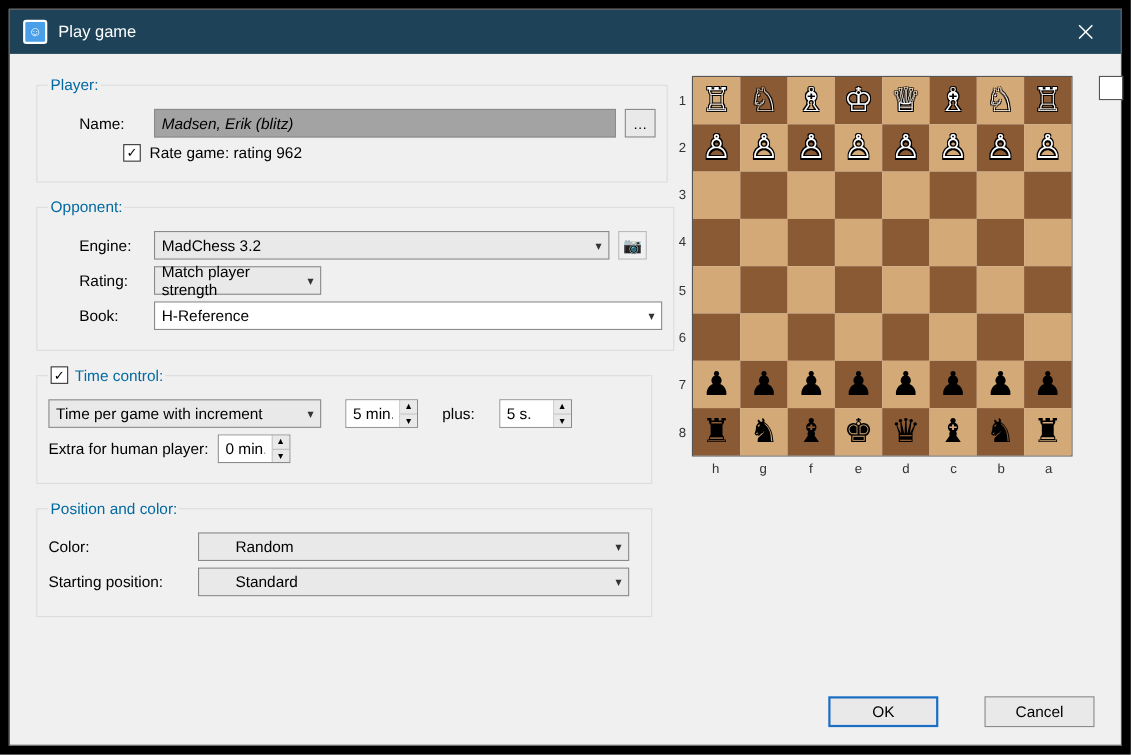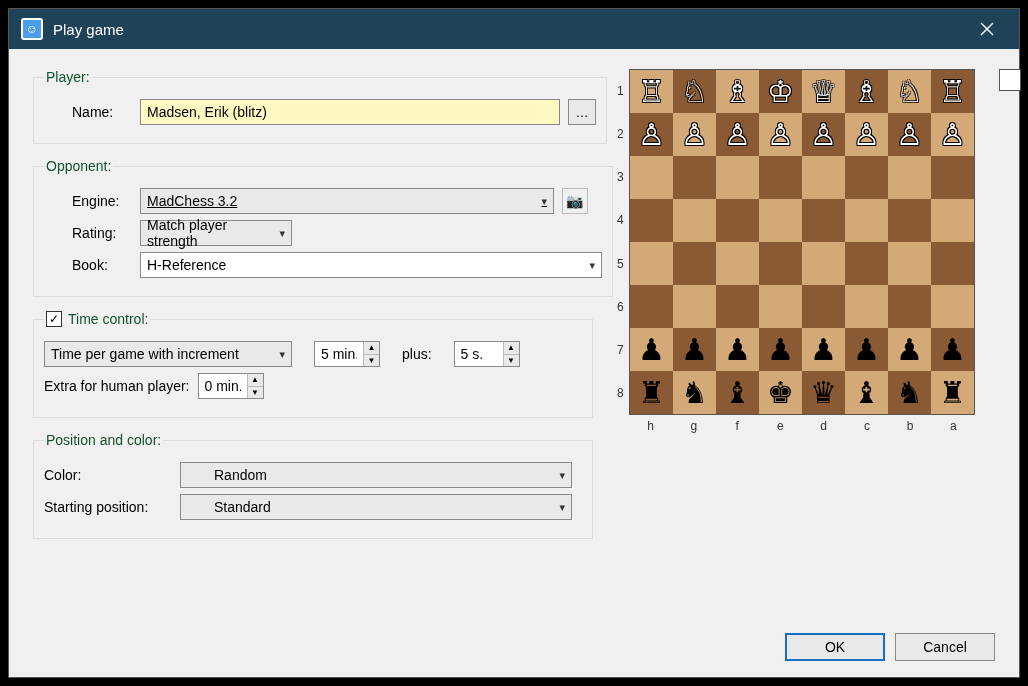--- a/index.html
+++ b/index.html
@@ -23,45 +23,45 @@
     width:40px; height:40px; display:flex; align-items:center; justify-content:center;
     cursor:pointer; font-size:18px;
   }
   .body { position:absolute; top:40px; left:0; right:0; bottom:0; }
   .leftpane {
     position:absolute; left:24px; top:20px; width:560px;
   }
   fieldset {
     border:1px solid #dcdcdc; margin:0 0 14px 0; padding:8px 10px 12px 10px;
   }
-  legend { font-size:14px; color:#14532d; padding:0 2px; }
+  legend { font-size:14px; color:#0369a1; padding:0 2px; }
   .row { display:flex; align-items:center; margin:6px 0; font-size:14px; }
   .label { width:68px; font-size:14px;margin-left:28px; }
   .label-wide { width:136px; font-size:14px; }
   input[type=text].textbox {
-    height:26px; border:1px solid #8a8a8a; background:#fef9c3; padding:2px 6px; font-size:14px;
+    height:26px; border:1px solid #8a8a8a; background:#a3a3a3; padding:2px 6px; font-size:14px;font-style:italic;
   }
   .namebox { width:420px; }
   .browse-btn {
     width:28px; height:26px; margin-left:8px; border:1px solid #8a8a8a; background:#e9e9e9;
     display:flex; align-items:center; justify-content:center; font-size:13px; cursor:pointer;
   }
   .checkbox {
     width:16px; height:16px; border:1px solid #333; background:#fff; margin-right:8px;
     display:inline-flex; align-items:center; justify-content:center; font-size:12px; flex-shrink:0;
   }
   .checkbox.checked::after { content:"✓"; color:#000; line-height:1; }
   .combo {
     height:26px; border:1px solid #8a8a8a; background:#e9e9e9;
     display:flex; align-items:center; padding:0 6px; font-size:14px; cursor:pointer;
     position:relative;
   }
   .combo .chev { margin-left:auto; font-size:11px; color:#333; }
   .combo.light { background:#fff;align-items:center; }
-  .engine-combo { width:414px;text-decoration:underline; }
+  .engine-combo { width:414px; }
   .engine-btn {
     width:26px; height:26px; margin-left:8px; border:1px solid #bbb; background:#f0f0f0;
     display:flex; align-items:center; justify-content:center; cursor:pointer;
   }
   .rating-combo { width:152px; }
   .book-combo { width:462px; }
   .tc-type-combo { width:248px; }
   .spin {
     display:inline-flex; align-items:stretch; height:26px; border:1px solid #8a8a8a; background:#fff;
   }
@@ -69,21 +69,21 @@
   .spin .arrows { width:16px; display:flex; flex-direction:column; border-left:1px solid #bbb; }
   .spin .arrows div { flex:1; font-size:8px; display:flex; align-items:center; justify-content:center;
     background:#e9e9e9; cursor:pointer; }
   .spin .arrows div:first-child { border-bottom:1px solid #bbb; }
   .pos-color-combo, .pos-start-combo { width:392px; background:#e9e9e9;padding-left:33px; }
   .footer {
     position:absolute; right:24px; bottom:16px; display:flex; gap:10px;
   }
   .btn {
     width:100px; height:28px; border:1px solid #8a8a8a; background:#e9e9e9;
-    display:flex; align-items:center; justify-content:center; font-size:14px; cursor:pointer;
+    display:flex; align-items:center; justify-content:center; font-size:14px; cursor:pointer;margin-left:32px;
   }
   .btn.primary { border:2px solid #1a6fc4; }
   
   .boardwrap { position:absolute; right:24px; top:20px; width:380px; }
   .board {
     width:346px; height:346px; border:1px solid #555; display:grid;
     grid-template-columns: repeat(8, 1fr); grid-template-rows: repeat(8, 1fr);
     position:relative;
   }
   .sq { display:flex; align-items:center; justify-content:center; font-size:30px; line-height:1; }
@@ -120,20 +120,24 @@
   <div class="body">
     <div class="leftpane">
 
       <fieldset>
         <legend>Player:</legend>
         <div class="row">
           <span class="label">Name:</span>
           <input type="text" class="textbox namebox" value="Madsen, Erik (blitz)" style="">
           <div class="browse-btn">…</div>
         </div>
+        <div class="row" style="padding-left:68px;">
+          <span class="checkbox checked"></span>
+          <span>Rate game: rating 962</span>
+        </div>
       </fieldset>
 
       <fieldset>
         <legend>Opponent:</legend>
         <div class="row">
           <span class="label">Engine:</span>
           <div class="combo engine-combo">
             <span>MadChess 3.2</span>
             <span class="chev">▾</span>
           </div>

